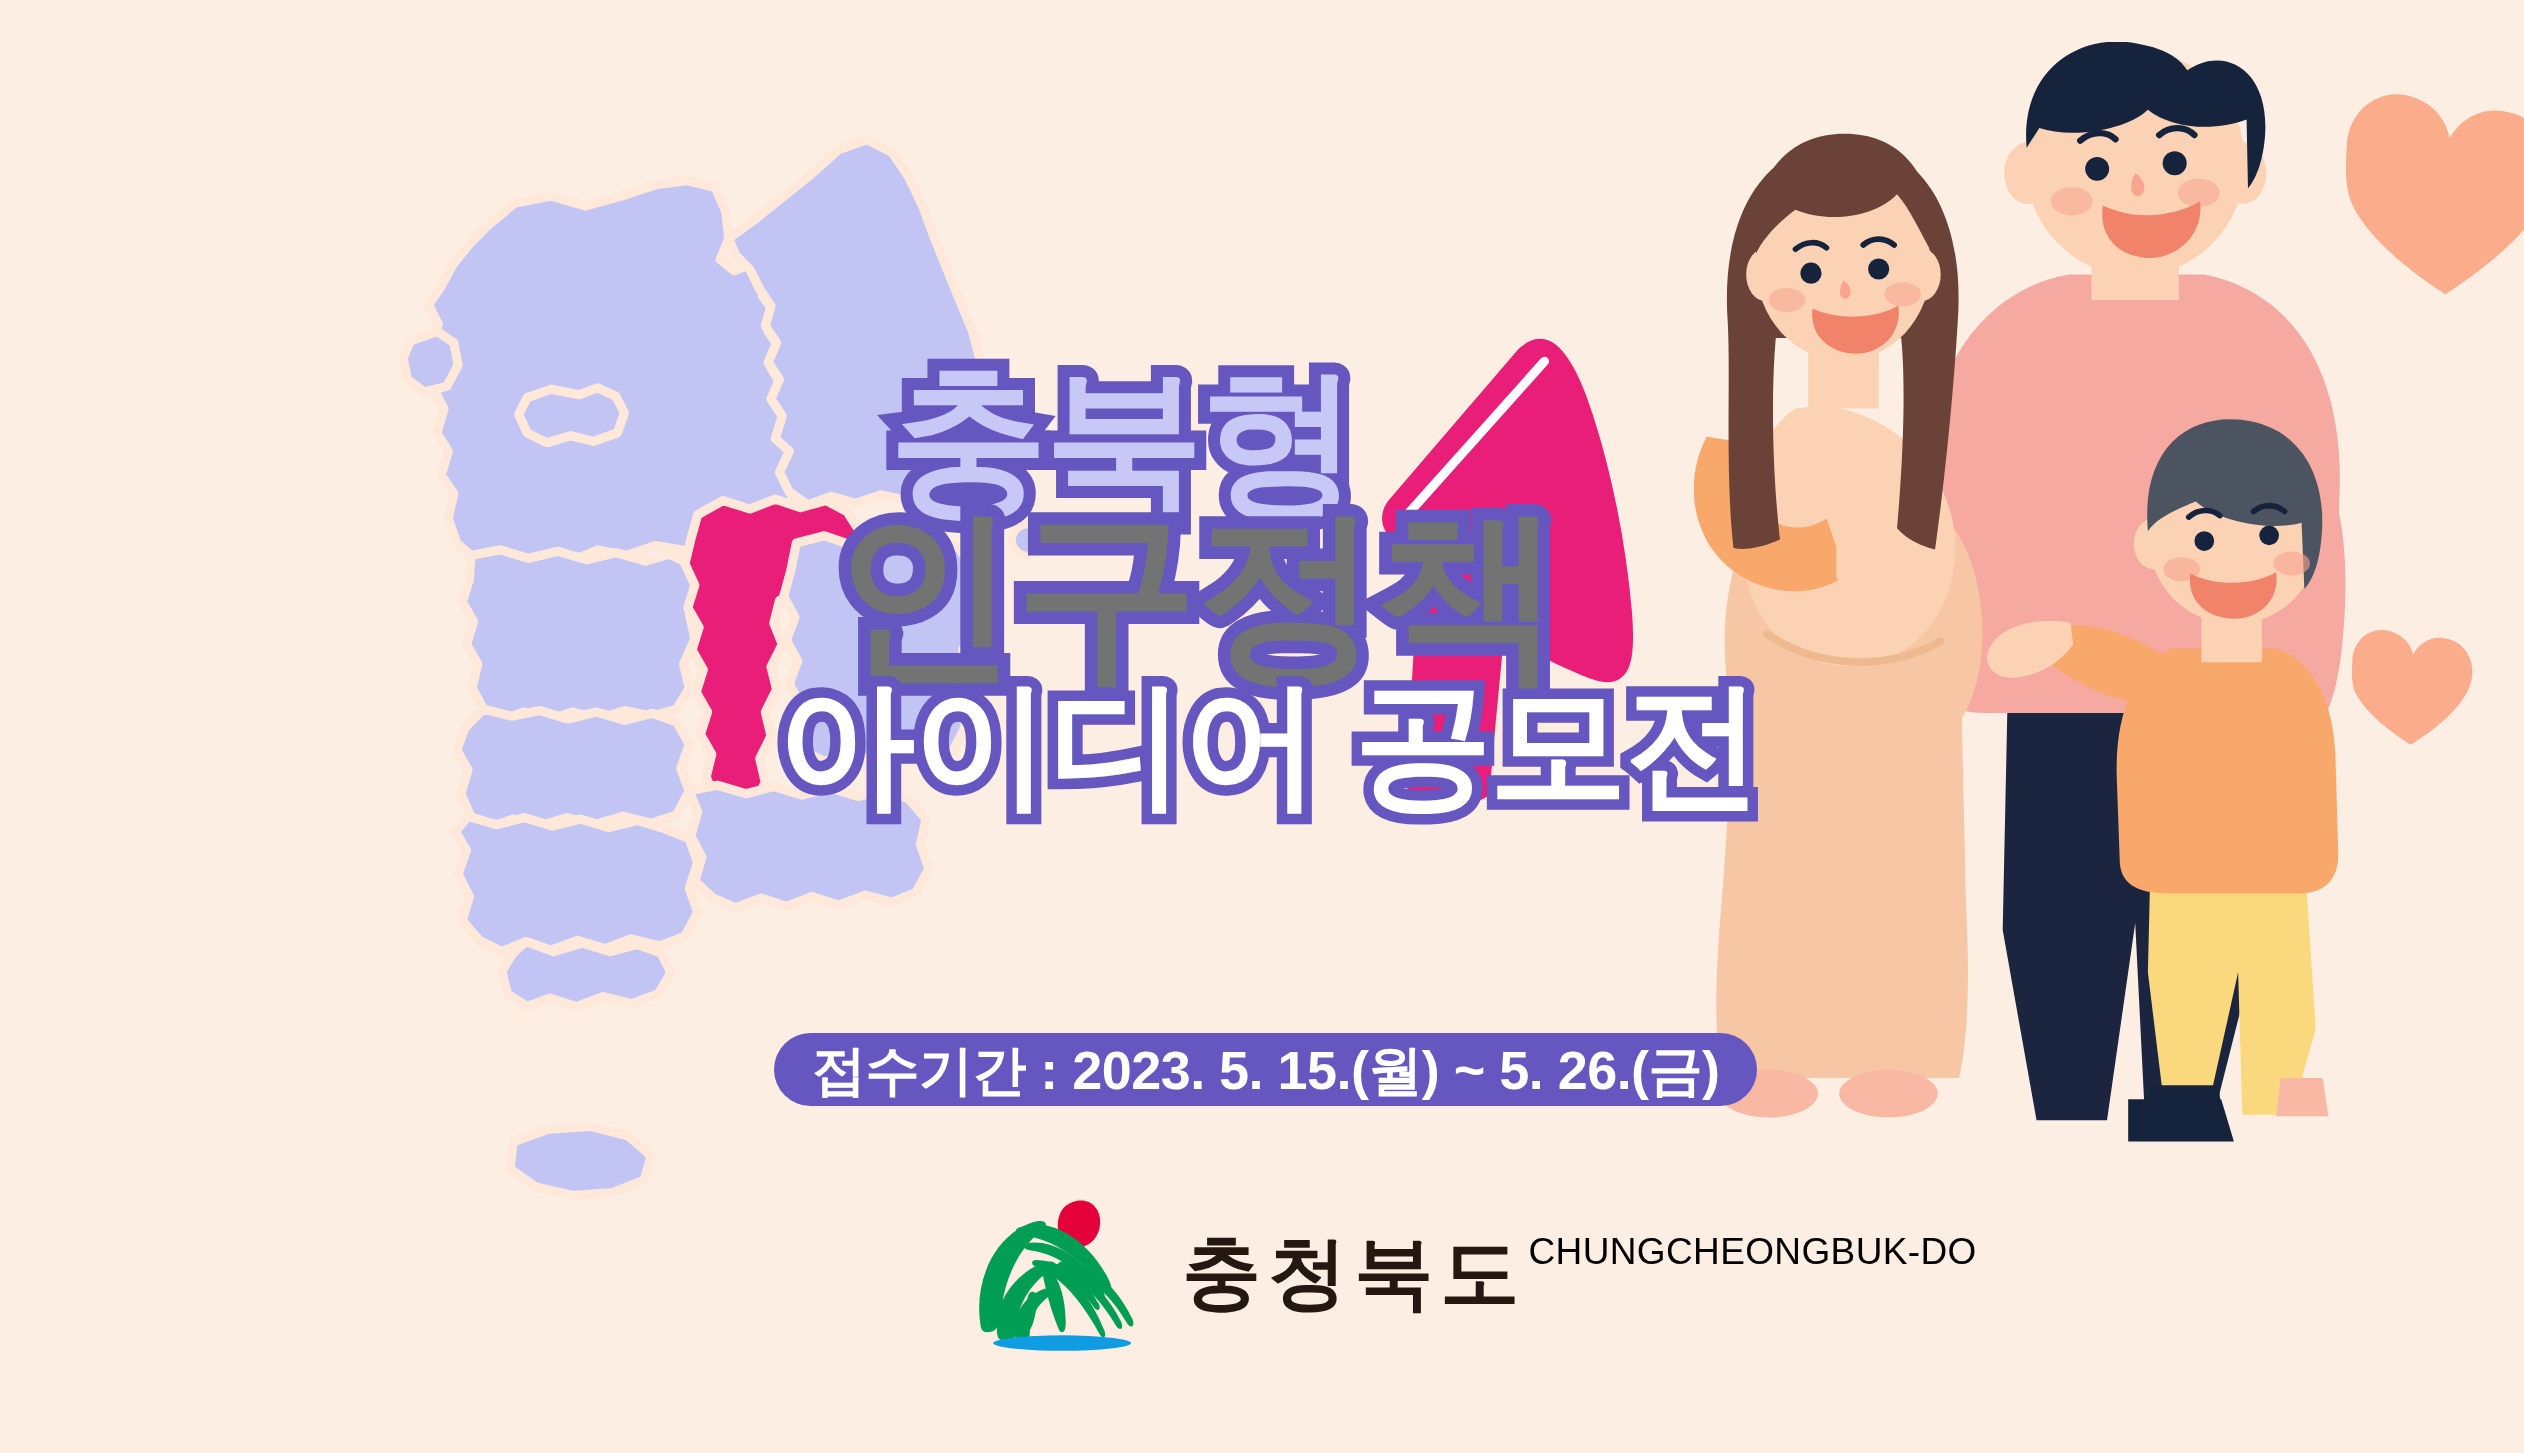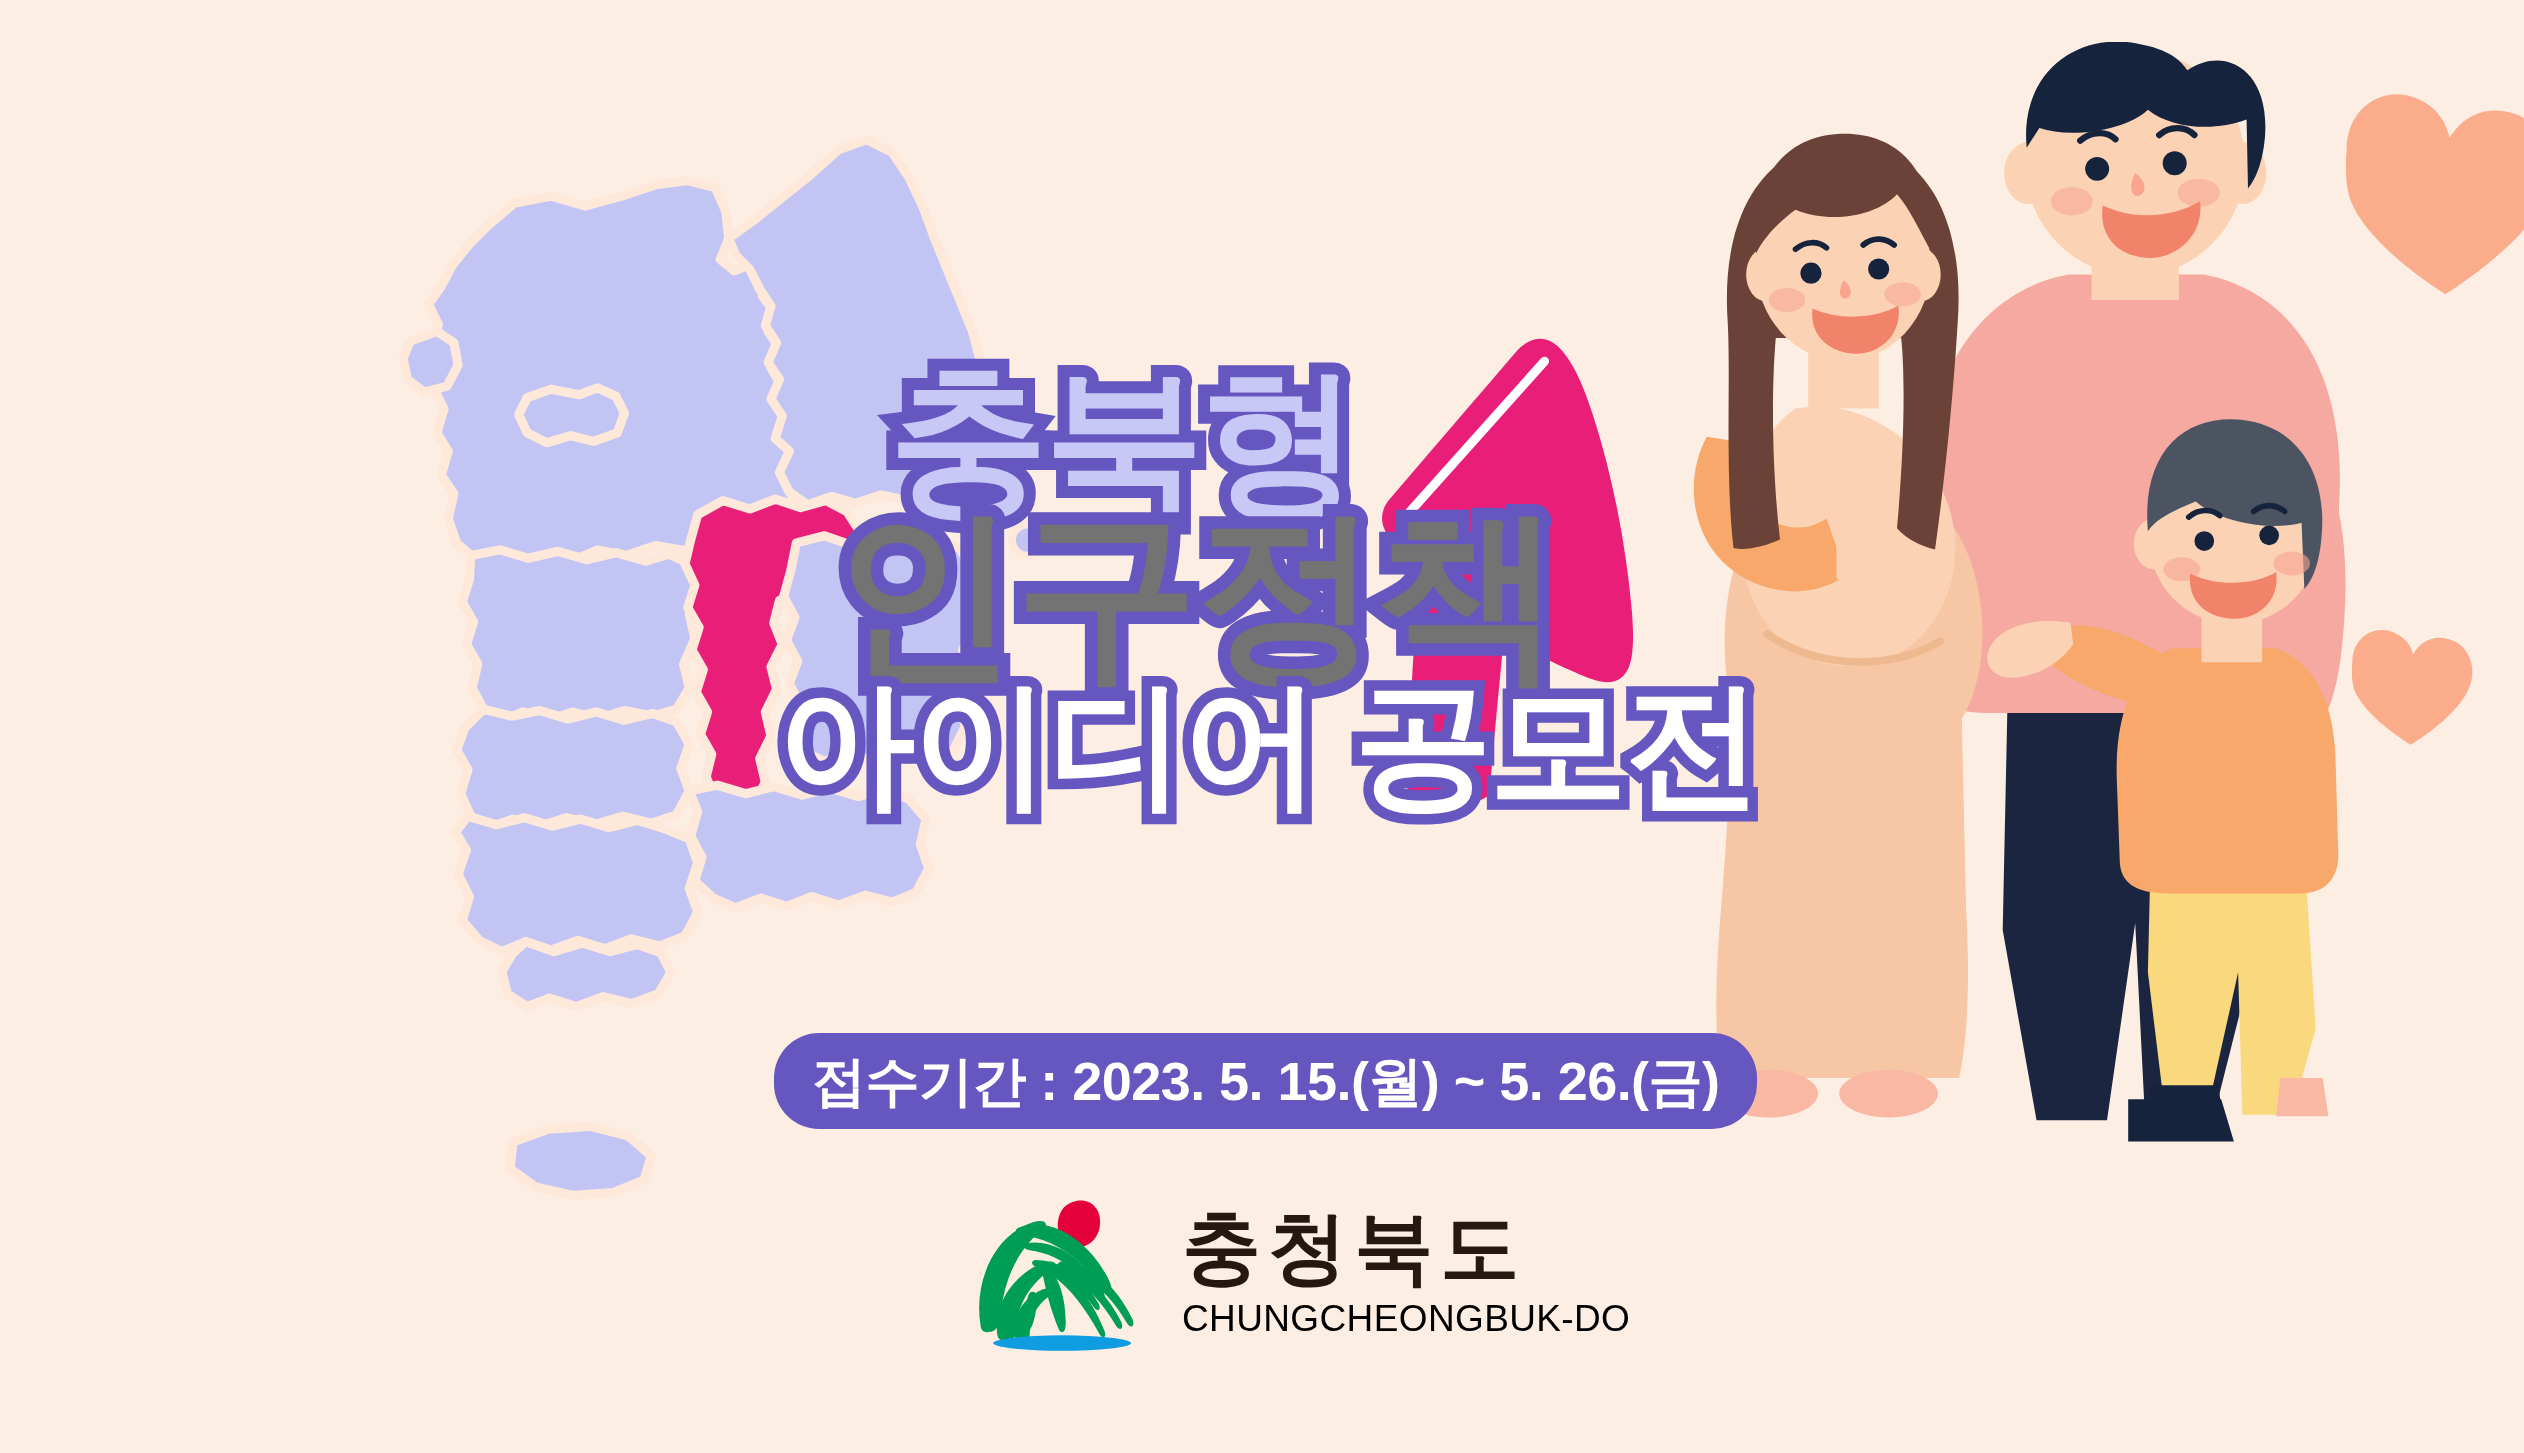--- a/index.html
+++ b/index.html
@@ -54,38 +54,38 @@
     -webkit-text-stroke:21px #6556C0;
     paint-order:stroke fill;
     margin-left:0px;
     margin-top:-5.6px;
     text-align:center;
   }
 
   
   #date-pill{
     position:absolute;left:774px;top:1033px;
-    height:96px;min-width:965px;
+    height:73px;min-width:965px;
     background:#6556C0;border-radius:45px;
     display:flex;align-items:center;justify-content:center;
     padding:0 38px;box-sizing:border-box;z-index:25;
   }
   #date-text{
     color:#FFFFFF;font-size:54px;font-weight:900;
     letter-spacing:-0.01em;white-space:nowrap;line-height:1;
   }
 
   
   #logo-block{
     position:absolute;left:972px;top:1191px;
     display:flex;align-items:center;gap:34px;z-index:30;
   }
   #logo-emblem{width:176px;height:162px;flex:0 0 auto;}
   #logo-emblem svg{width:100%;height:100%;display:block;}
-  #logo-words{display:flex;flex-direction:column;gap:13px;}
+  #logo-words{display:flex;flex-direction:row;gap:2px;}
   #logo-kr{
     font-size:79px;font-weight:700;color:#241810;
     letter-spacing:.09em;line-height:1;white-space:nowrap;
   }
   #logo-en{
     font-size:37px;font-weight:400;color:#000000;
     letter-spacing:.01em;line-height:1;white-space:nowrap;
     transform:scaleX(1.0);transform-origin:left center;
   }
 </style>

